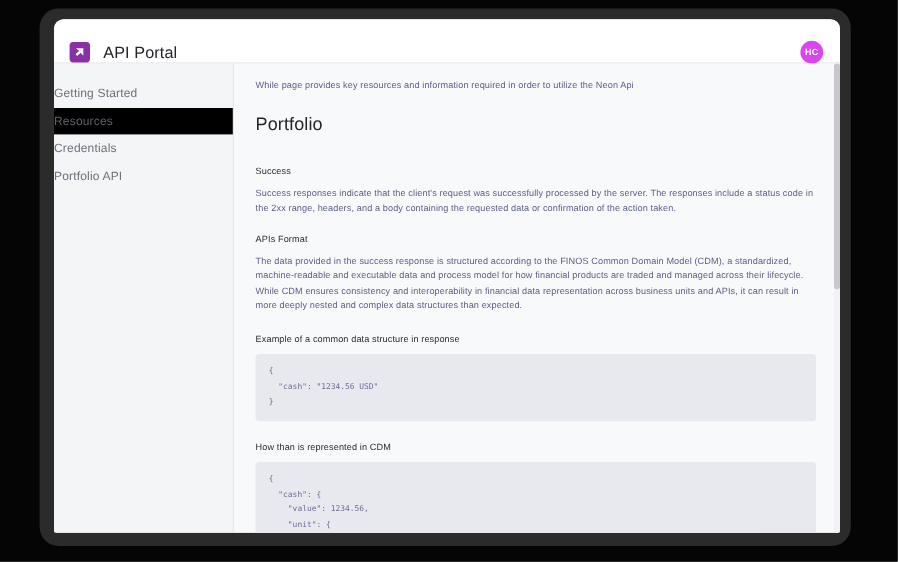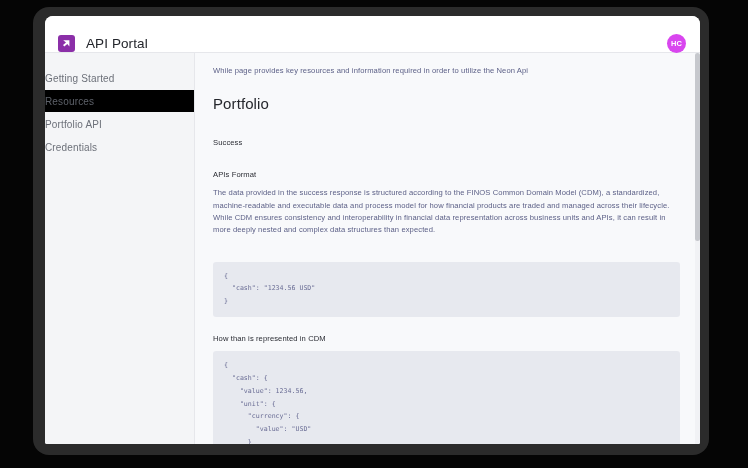--- a/index.html
+++ b/index.html
@@ -203,48 +203,50 @@
     </div>
 
     <nav id="sidebar">
       <div class="nav-item">
         <span>Getting Started</span>
       </div>
       <div class="nav-item active">
         <span>Resources</span>
       </div>
       <div class="nav-item">
+        <span>Credentials</span>
+      </div>
+      <div class="nav-item">
         <span>Portfolio API</span>
-      </div>
-      <div class="nav-item">
-        <span>Credentials</span>
       </div>
     </nav>
 
     <main id="content">
       <div id="content-inner">
 
         <div class="intro">While page provides key resources and information required in order to utilize the Neon Api</div>
 
         <h1 class="page-title">Portfolio</h1>
 
 
         <div class="gap-a"></div>
 
         <div class="sub-head">Success</div>
         <div class="gap-b"></div>
+        <div class="body-text">Success responses indicate that the client's request was successfully processed by the server. The responses include a status code in the 2xx range, headers, and a body containing the requested data or confirmation of the action taken.</div>
 
         <div class="gap-a"></div>
 
         <div class="sub-head">APIs Format</div>
         <div class="gap-b"></div>
         <div class="body-text">The data provided in the success response is structured according to the FINOS Common Domain Model (CDM), a standardized, machine-readable and executable data and process model for how financial products are traded and managed across their lifecycle. While CDM ensures consistency and interoperability in financial data representation across business units and APIs, it can result in more deeply nested and complex data structures than expected.</div>
 
         <div class="gap-c"></div>
 
+        <div class="sub-head">Example of a common data structure in response</div>
         <div class="gap-b"></div>
         <pre class="code-block">{
   "cash": "1234.56 USD"
 }</pre>
 
         <div class="gap-c"></div>
 
         <div class="sub-head">How than is represented in CDM</div>
         <div class="gap-b"></div>
         <pre class="code-block">{

